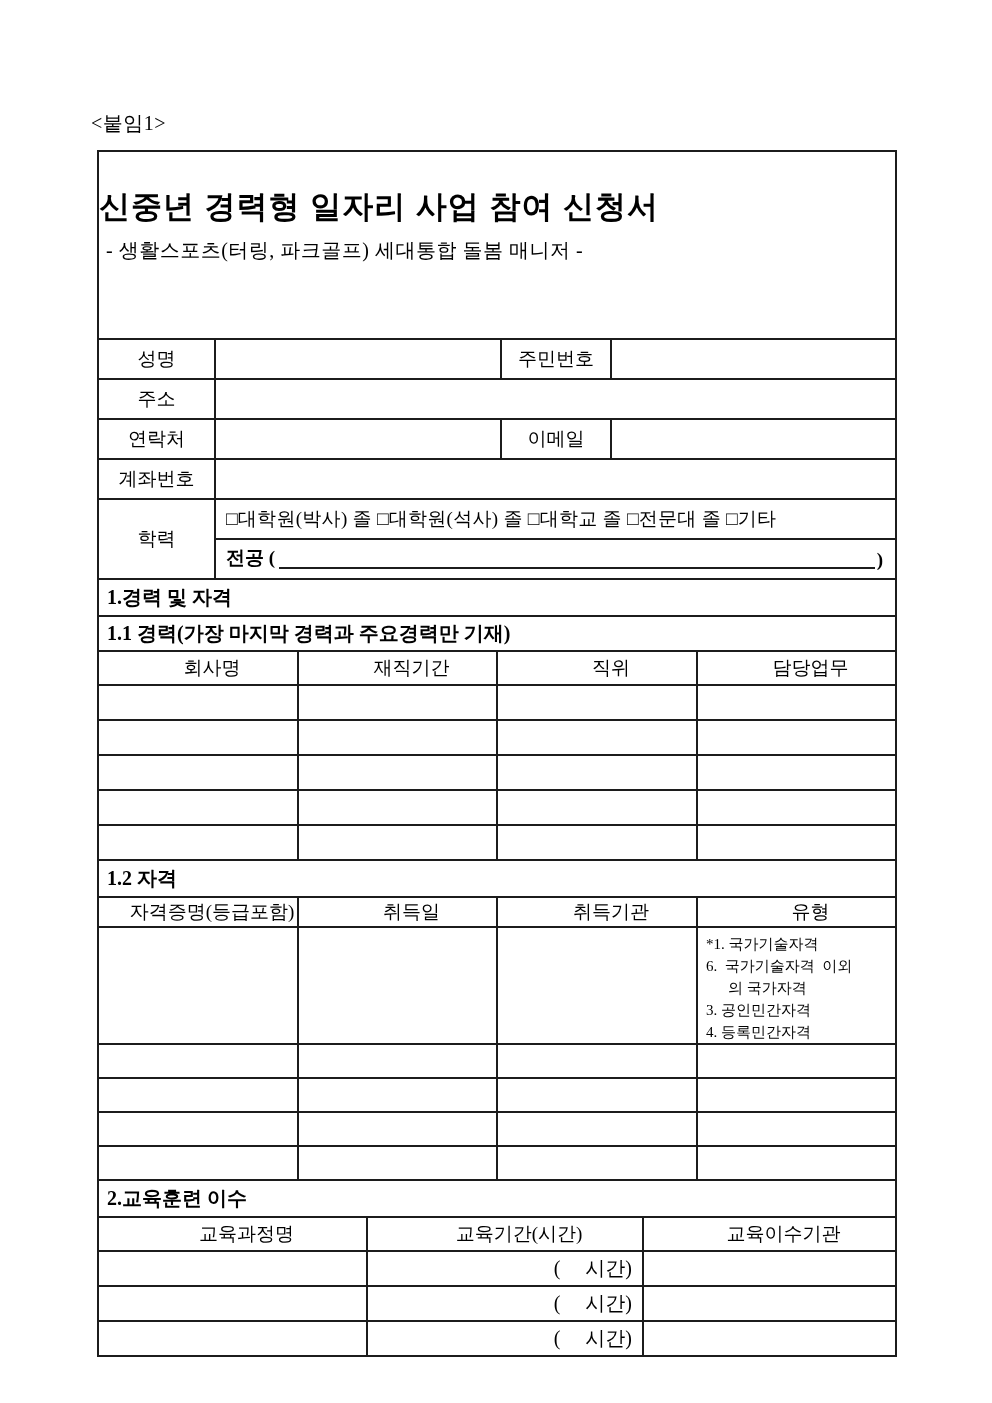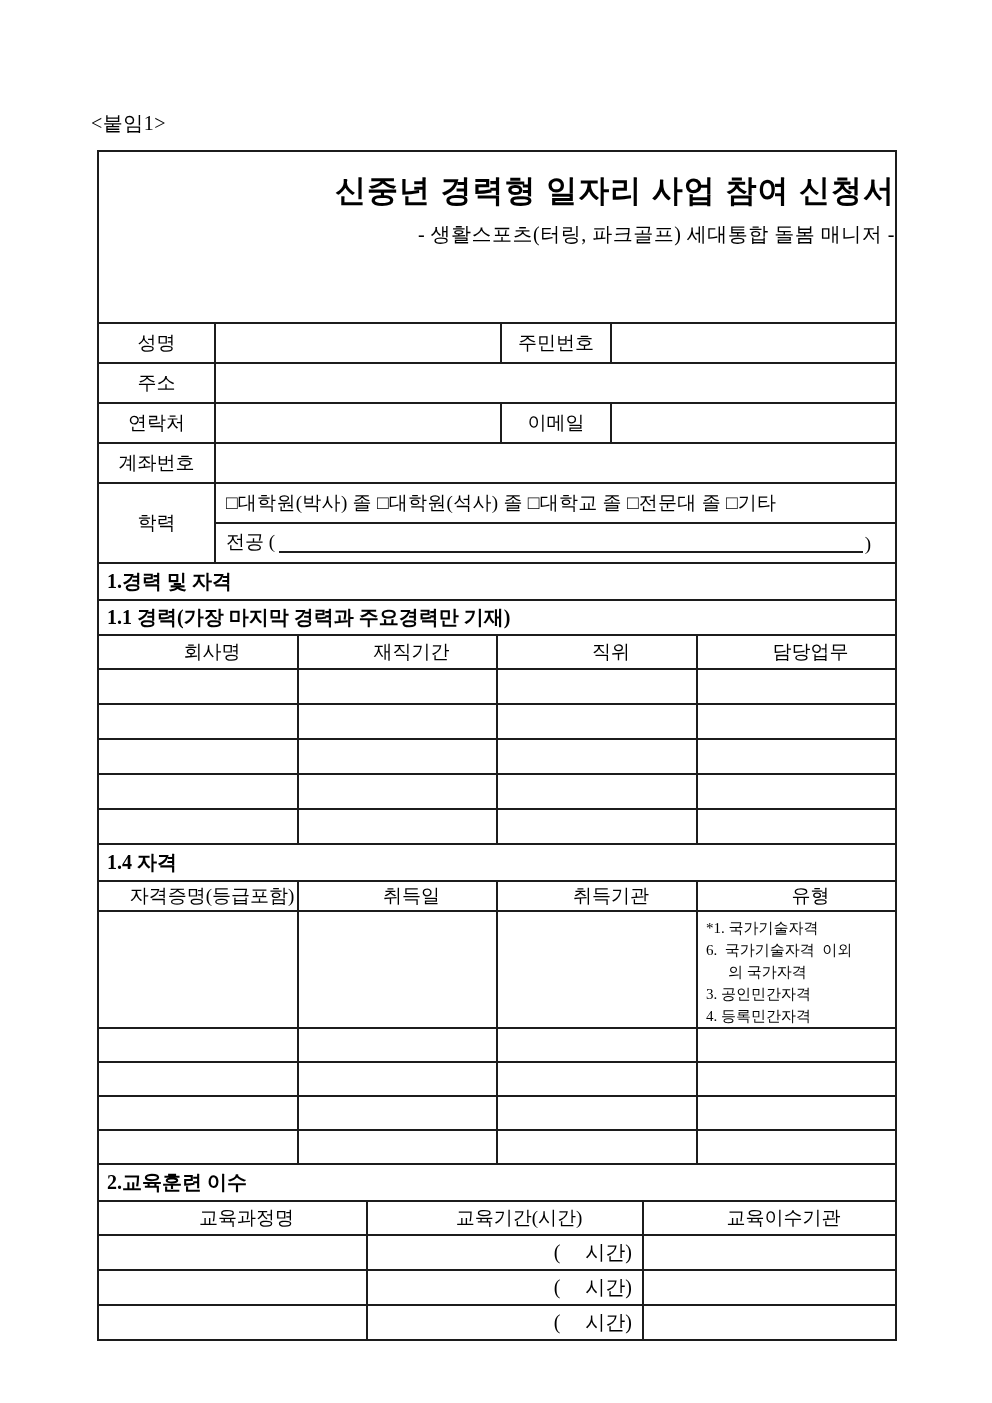--- a/index.html
+++ b/index.html
@@ -36,40 +36,40 @@
   td {
     border: 2px solid #1c1c1c;
     padding: 0;
     vertical-align: middle;
     font-size: 19px;
   }
   
   .title-cell {
     height: 152px;
     vertical-align: top;
-    text-align: right;
-    padding-top: 18px;
+    text-align: left;
+    padding-top: 34px;
   }
   .form-title {
     font-family: "Liberation Sans", "DejaVu Sans", sans-serif;
     font-weight: 700;
     font-size: 31px;
     letter-spacing: 1px;
   }
   .form-subtitle {
     margin-top: 9px;
     font-size: 20px;
     letter-spacing: 0.5px;
     margin-left: 7px;
   }
   
   .r-info td { height: 38px; }
   .label-cell { text-align: center; margin-left: 29px; }
   .edu-line-cell { padding-left: 10px; height: 38px; letter-spacing: 0.3px; }
-  .major-cell { padding: 0 24px 0 10px; height: 38px; }
+  .major-cell { padding: 0 12px 0 10px; height: 38px; font-weight: bold; }
   .major-flex { display: flex; align-items: flex-end; }
   .major-prefix { white-space: pre; padding-bottom: 2px; }
   .major-underline {
     flex: 1;
     border-bottom: 2px solid #1c1c1c;
     height: 22px;
     margin: 0 2px 4px 4px;
   }
   .major-suffix { padding-bottom: 2px; }
   
@@ -204,21 +204,21 @@
           <td></td>
           <td></td>
     </tr>
     <tr class="r-empty">
       <td></td>
           <td></td>
           <td></td>
           <td></td>
     </tr>
     <tr class="h-sec">
-      <td colspan="4" class="section-cell">1.4 자격</td>
+      <td colspan="4" class="section-cell">1.2 자격</td>
     </tr>
     <tr>
       <td class="head-cell" style="height:28px">자격증명(등급포함)</td>
       <td class="head-cell" style="height:28px">취득일</td>
       <td class="head-cell" style="height:28px">취득기관</td>
       <td class="head-cell" style="height:28px">유형</td>
     </tr>
     <tr class="qual-tall">
       <td></td>
       <td></td>

